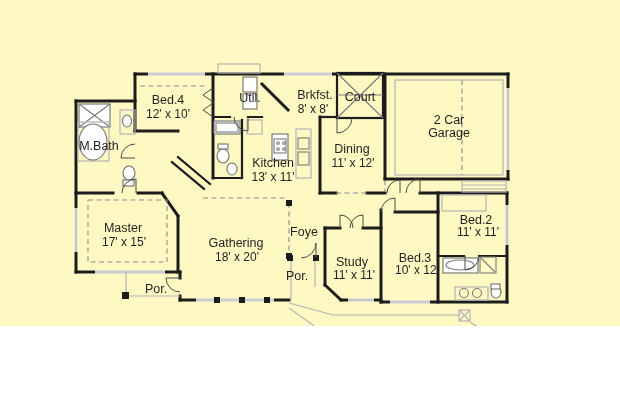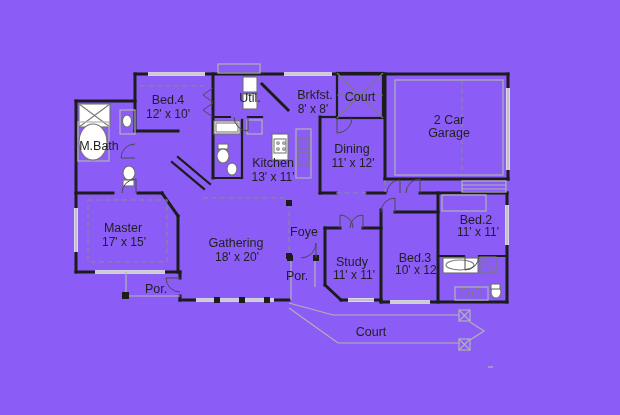--- a/index.html
+++ b/index.html
@@ -1,16 +1,16 @@
 <!DOCTYPE html>
 <html><head>
 <meta charset="utf-8">
 <style>
   html,body{margin:0;padding:0;background:#ffffff;}
-  #stage{position:relative;width:620px;height:415px;background:#8b5cf6;overflow:hidden;}
+  #stage{position:relative;width:620px;height:326px;background:#fef9c3;overflow:hidden;}
   svg{display:block;}
   .wall{stroke:#1c1c1c;stroke-width:3;fill:none;stroke-linecap:square}
   .wall2{stroke:#1c1c1c;stroke-width:2.2;fill:none;stroke-linecap:square}
   .thin{stroke:#7a7a7a;stroke-width:1.1;fill:none}
   .lite{stroke:#b3b3b3;stroke-width:1.2;fill:none}
   .fix{stroke:#6f6f6f;stroke-width:1.1;fill:#ffffff}
   .dash{stroke:#8c8c8c;stroke-width:1.1;fill:none;stroke-dasharray:5 3.5}
   .winw{stroke:#ffffff;stroke-width:3.6;fill:none}
   .wing{stroke:#9b9b9b;stroke-width:1.2;fill:none}
   .arc{stroke:#4a4a4a;stroke-width:1;fill:none}

